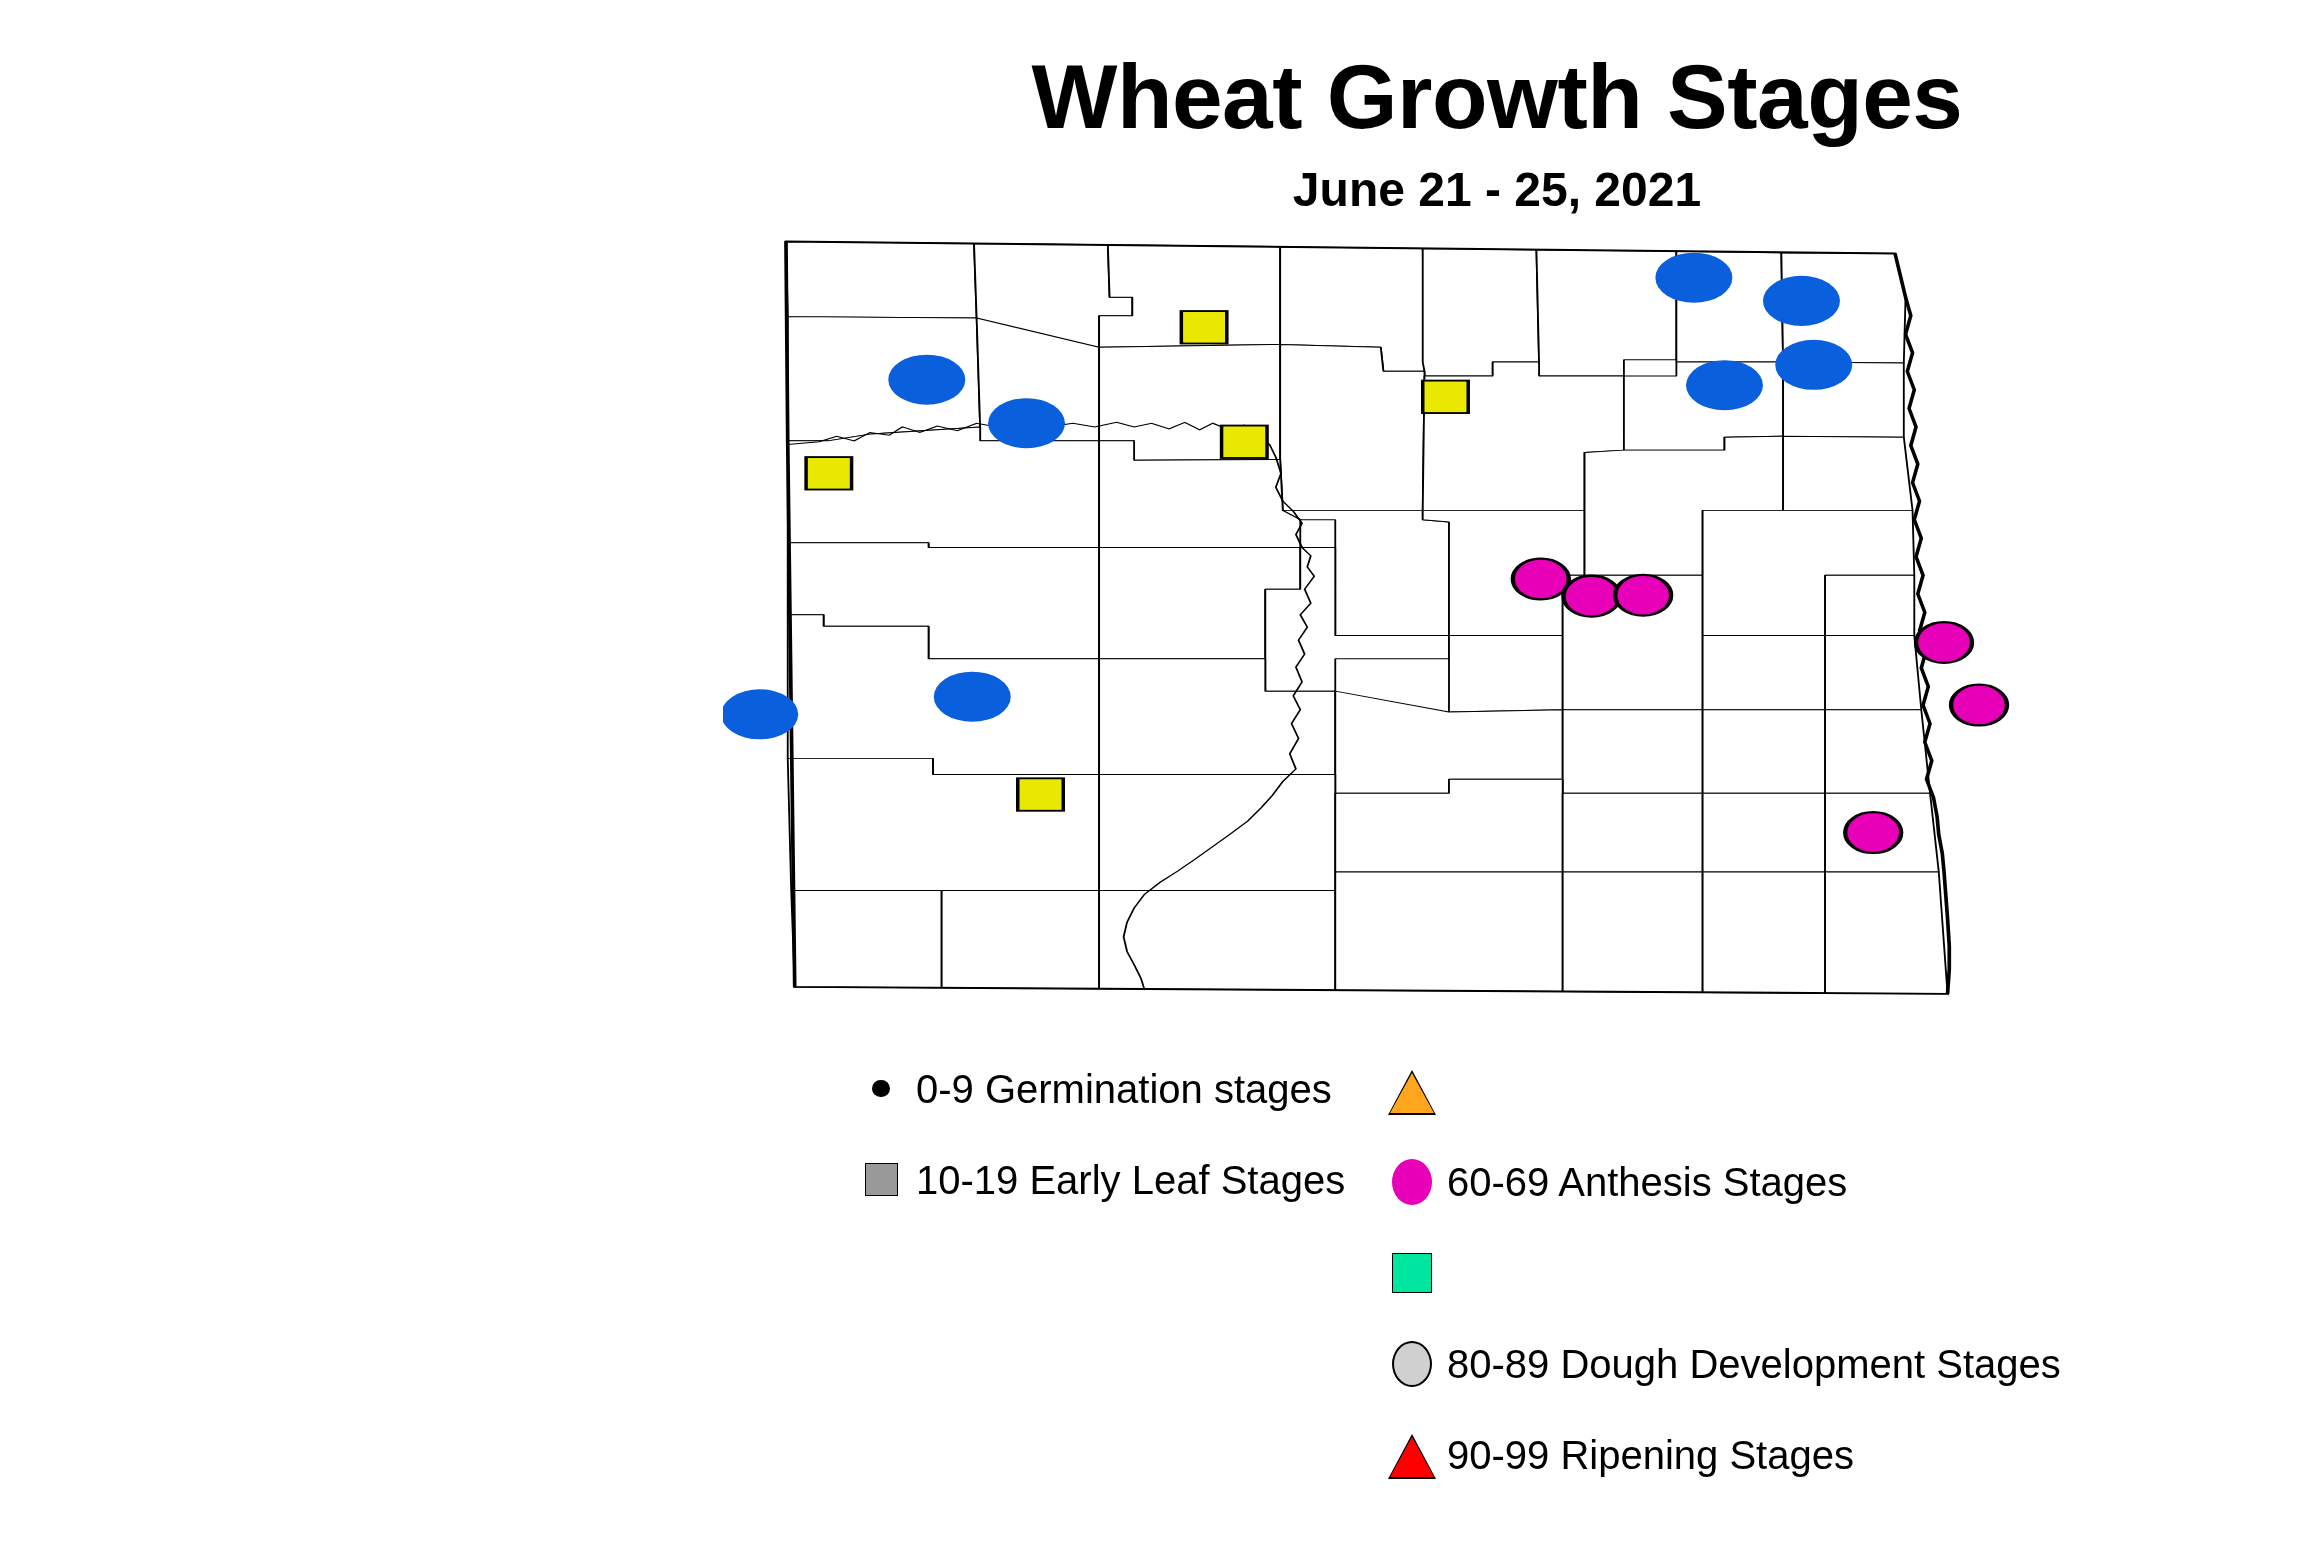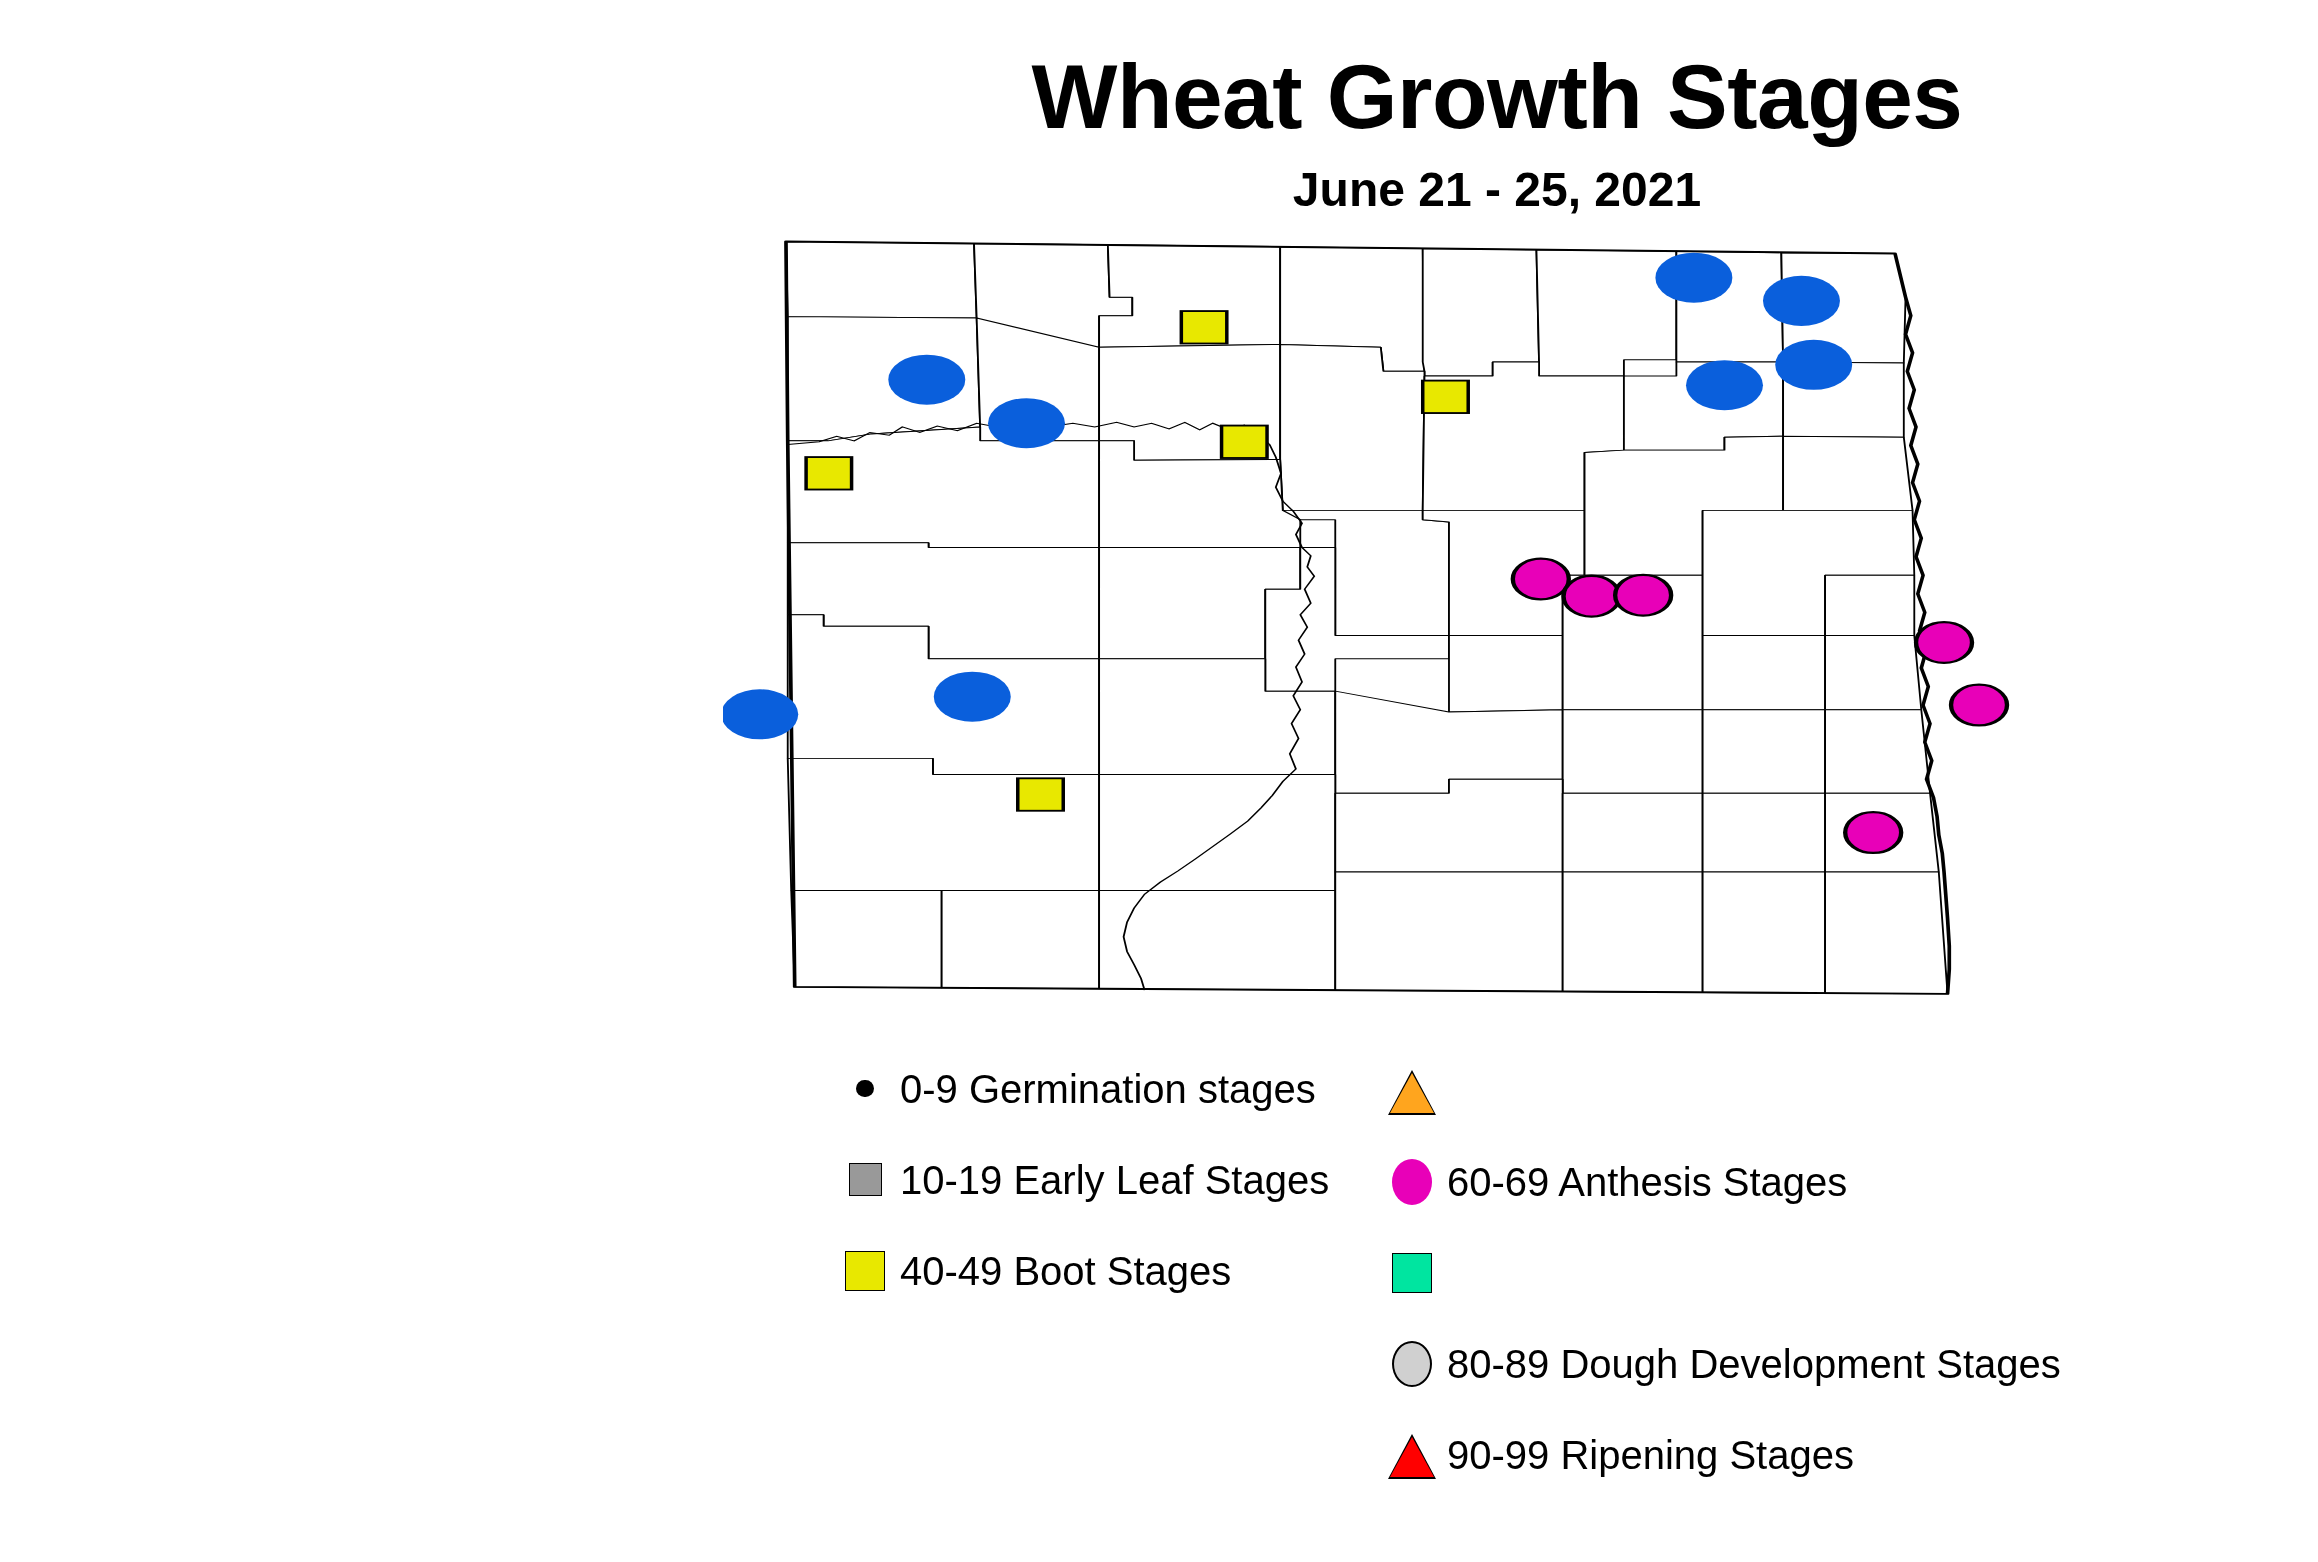--- a/index.html
+++ b/index.html
@@ -33,21 +33,21 @@
   .river{fill:none;stroke:#000000;stroke-width:2.1;}
 
   
   .mk-circle{stroke:#000;stroke-width:0;}
   .mk-circle.outlined{stroke-width:5;}
   .mk-square{stroke:#000;stroke-width:4;}
 
   
   #legend{position:absolute;left:830px;top:1043px;width:1855px;height:464px;}
   .legend-col{position:absolute;top:0;}
-  #legend-col-left{left:0px;width:533px;}
+  #legend-col-left{left:16px;width:533px;}
   #legend-col-right{left:547px;width:1067px;}
   .legend-row{position:relative;height:91px;display:flex;align-items:center;}
   .legend-sym{
     width:70px;flex:0 0 70px;
     display:flex;align-items:center;justify-content:center;
     height:70px;
   }
   .legend-label{
     font-size:40px;line-height:1;white-space:nowrap;
     font-family:"Liberation Sans", sans-serif;
@@ -195,26 +195,20 @@
             <div class="sym-dot" style="background: rgb(0, 0, 0);"></div>
           </div>
           <div class="legend-label">0-9 Germination stages</div>
         </div>
         <div class="legend-row">
           <div class="legend-sym">
             <div class="sym-sq" style="background: rgb(153, 153, 153);"></div>
           </div>
           <div class="legend-label">10-19 Early Leaf Stages</div>
         </div>
-        <div class="legend-row">
-          <div class="legend-sym">
-            <div class="sym-sq big" style="background: rgb(232, 232, 0);"></div>
-          </div>
-          <div class="legend-label">40-49 Boot Stages</div>
-        </div>
       </div>
     <div id="legend-col-right" class="legend-col" style="top: 2.8px;">
         <div class="legend-row">
           <div class="legend-sym">
             <div style="position: relative; width: 48px; height: 43px;">
               <div style="position: absolute; left: 0px; top: 0px; width: 0px; height: 0px; border-left: 24px solid transparent; border-right: 24px solid transparent; border-bottom: 45px solid rgb(0, 0, 0);"></div>
               <div style="position: absolute; left: 2.3px; top: 2.8px; width: 0px; height: 0px; border-left: 22px solid transparent; border-right: 22px solid transparent; border-bottom: 40px solid rgb(255, 165, 30);"></div>
             </div>
           </div>
         </div>

